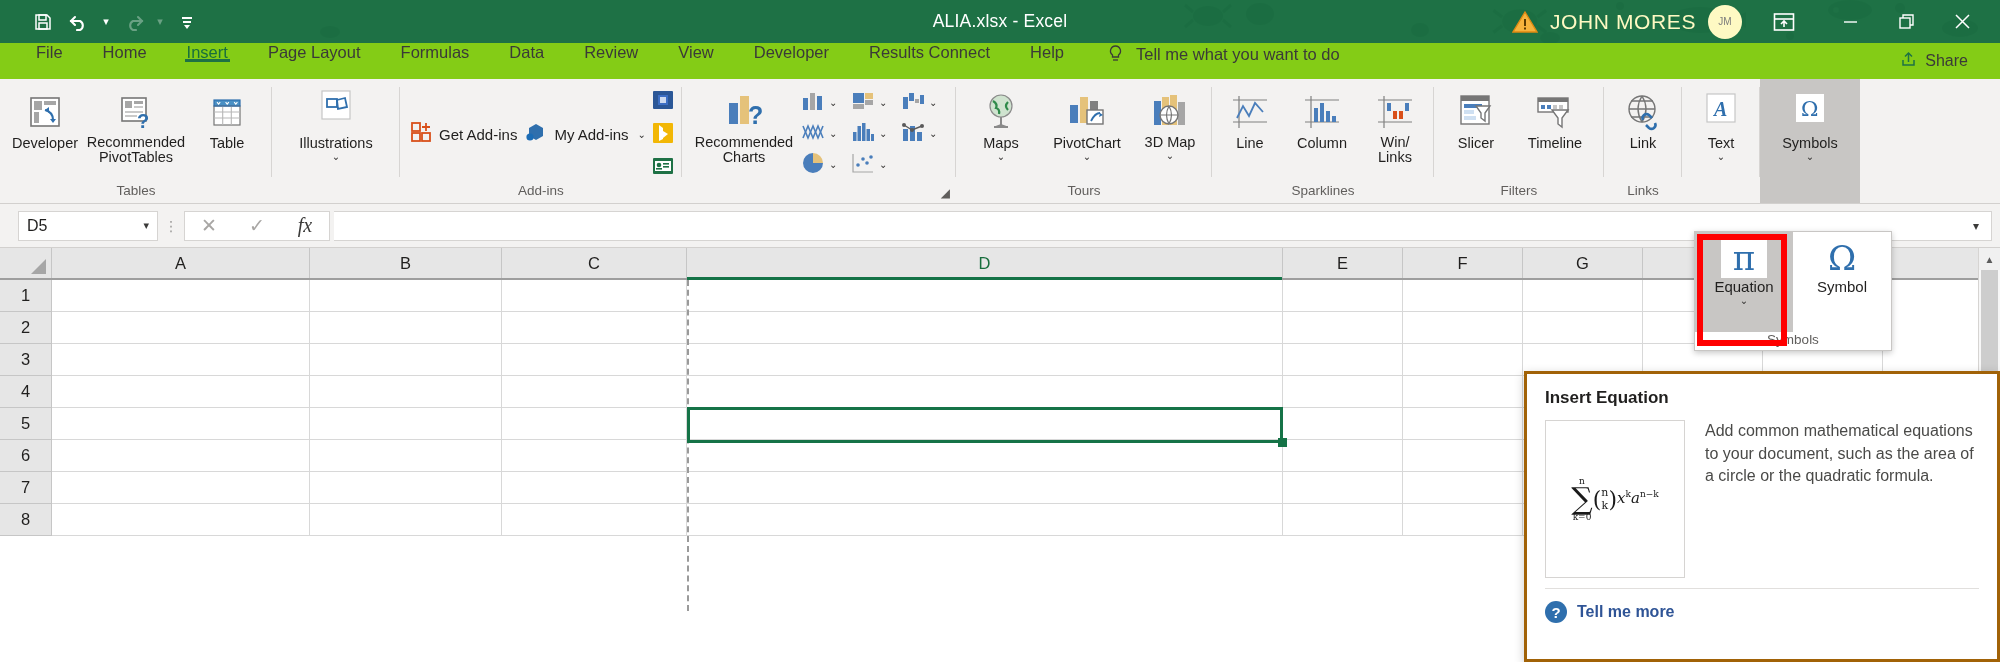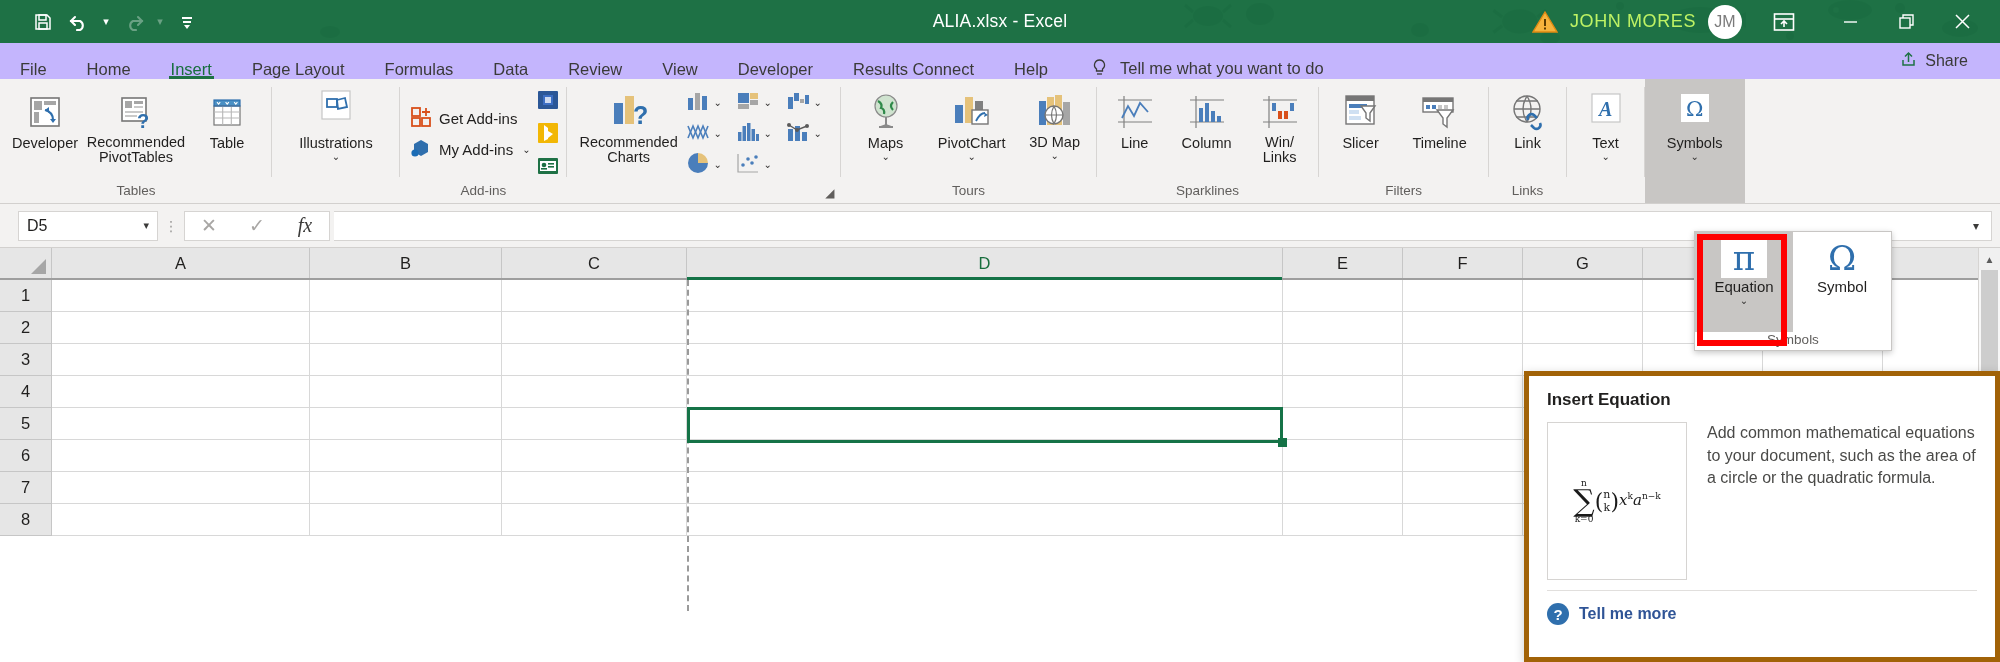--- a/index.html
+++ b/index.html
@@ -26,36 +26,36 @@
   .qat-caret { width: 16px; height: 30px; display:flex; align-items:center; justify-content:center; color:#ffffff; font-size: 11px; }
   .qat-caret.disabled { color:#6aa184; }
   .title-text {
     position: absolute; left: 0; right: 0; text-align: center;
     color: #ffffff; font-size: 17.5px; letter-spacing: .2px; z-index: 2;
   }
   .title-right {
     margin-left: auto; display: flex; align-items: center; z-index: 3; padding-right: 10px;
   }
   .warn-icon { margin-right: 12px; display:flex; }
-  .user-name { color:#bef264; font-size: 18px; letter-spacing: .6px; margin-right: 12px; }
+  .user-name { color:#fef9c3; font-size: 21px; letter-spacing: .6px; margin-right: 12px; }
   .avatar {
-    width: 34px; height: 34px; border-radius: 50%; background: #ffffff;
-    color: #7b7b7b; font-size: 16px; display: flex; align-items: center; justify-content: center;
+    width: 34px; height: 34px; border-radius: 50%; background: #fef9c3;
+    color: #7b7b7b; font-size: 10px; display: flex; align-items: center; justify-content: center;
     margin-right: 18px;
   }
   .win-btn {
     width: 56px; height: 43px; display: flex; align-items: center; justify-content: center;
     color: #ffffff;
   }
   .ribbon-display { width: 48px; height: 43px; display:flex; align-items:center; justify-content:center; color:#fff; margin-right: 14px;}
 
   
   .tabstrip {
-    height: 36px; background: #c4b5fd; display: flex; align-items: flex-end;
-    border-bottom: none; position: relative;
+    height: 36px; background: #84cc16; display: flex; align-items: flex-start;
+    border-bottom: none; position: relative; padding-left: 16px;
   }
   .tab {
     padding: 0 20px; display: flex; align-items: center; font-size: 16.5px;
     color: #3a3a38; position: relative; white-space: nowrap;
   }
   .tab.active { color: #186e3d; }
   .tab.active::after {
     content: ""; position: absolute; left: 18px; right: 18px; bottom: 0;
     height: 3px; background: #1e7145;
   }
@@ -193,21 +193,21 @@
   }
   .vscroll-up, .vscroll-down {
     height: 22px; display: flex; align-items: center; justify-content: center;
     color: #5c5c5c; font-size: 10px; background: #f0f0f0;
   }
   .vscroll-thumb { position: absolute; top: 22px; left: 2px; right: 2px; height: 120px; background: #cdcdcd; }
 
   
   .tooltip {
     position: absolute; left: 1524px; top: 371px; width: 476px; height: 291px;
-    background: #ffffff; border: 5px solid #a16207; z-index: 60;
+    background: #ffffff; border: 3px solid #a16207; z-index: 60;
     box-shadow: 0 3px 10px rgba(0,0,0,.20); padding: 14px 18px 0 18px;
   }
   .tt-title { font-size: 17px; color: #201f1e; font-weight: bold; margin-bottom: 12px; }
   .tt-body { display: flex; gap: 20px; }
   .tt-preview {
     width: 140px; height: 158px; border: 1px solid #d6d4d2; background: #fff;
     display: flex; flex-direction: column; align-items: center; justify-content: space-around;
     padding: 8px 4px; font-family: "DejaVu Serif", serif;
   }
   .tt-text { flex: 1; }
@@ -426,21 +426,21 @@
           </span>
           <span class="lbl">Illustrations</span>
           <span class="caret">⌄</span>
         </div>
       </div>
       <div class="group-label"></div>
     </div>
 
     <div class="group">
       <div class="group-body" style="align-items:center;">
-        <div style="display:flex;flex-direction:column;justify-content:center;">
+        <div style="display:flex;flex-direction:row;justify-content:center;">
           <div class="smallrow">
             <span>
               <svg width="22" height="22" viewBox="0 0 22 22" fill="none" stroke="#d9501b" stroke-width="1.8">
                 <rect x="2" y="2" width="8" height="8"></rect>
                   <rect x="2" y="12" width="8" height="8"></rect>
                   <rect x="12" y="12" width="8" height="8"></rect>
                 <path d="M16 2 v8 M12 6 h8"></path>
               </svg>
             </span>
             <span class="lbl">Get Add-ins</span>

